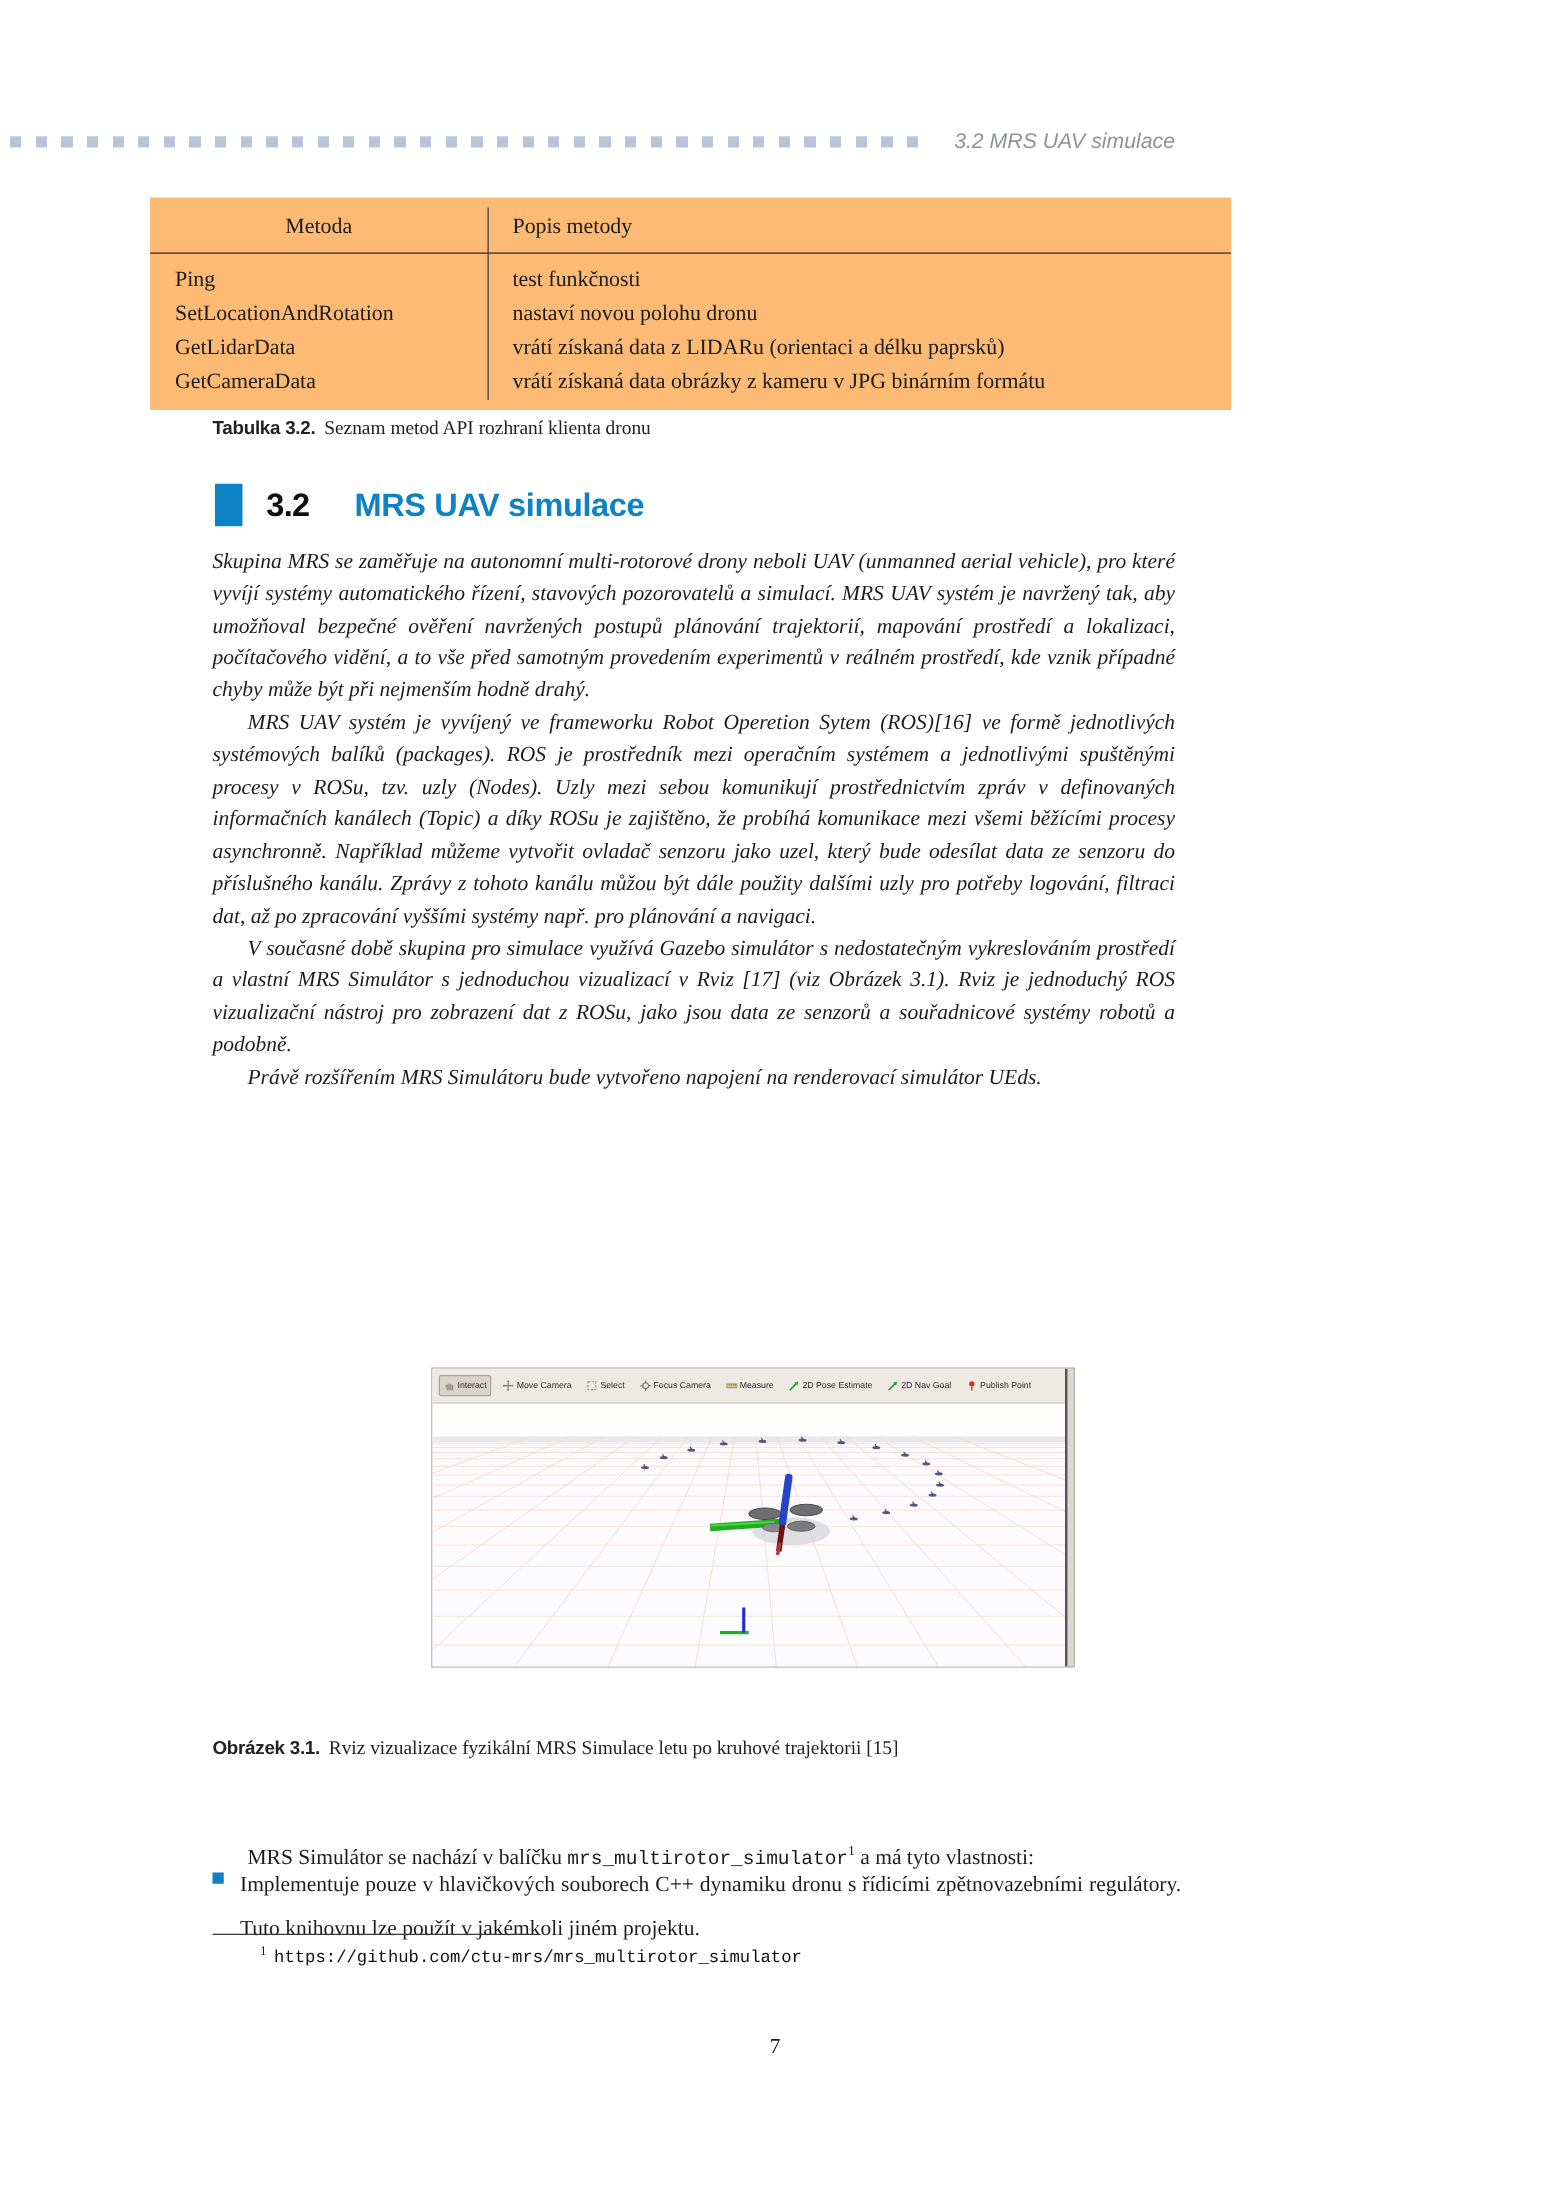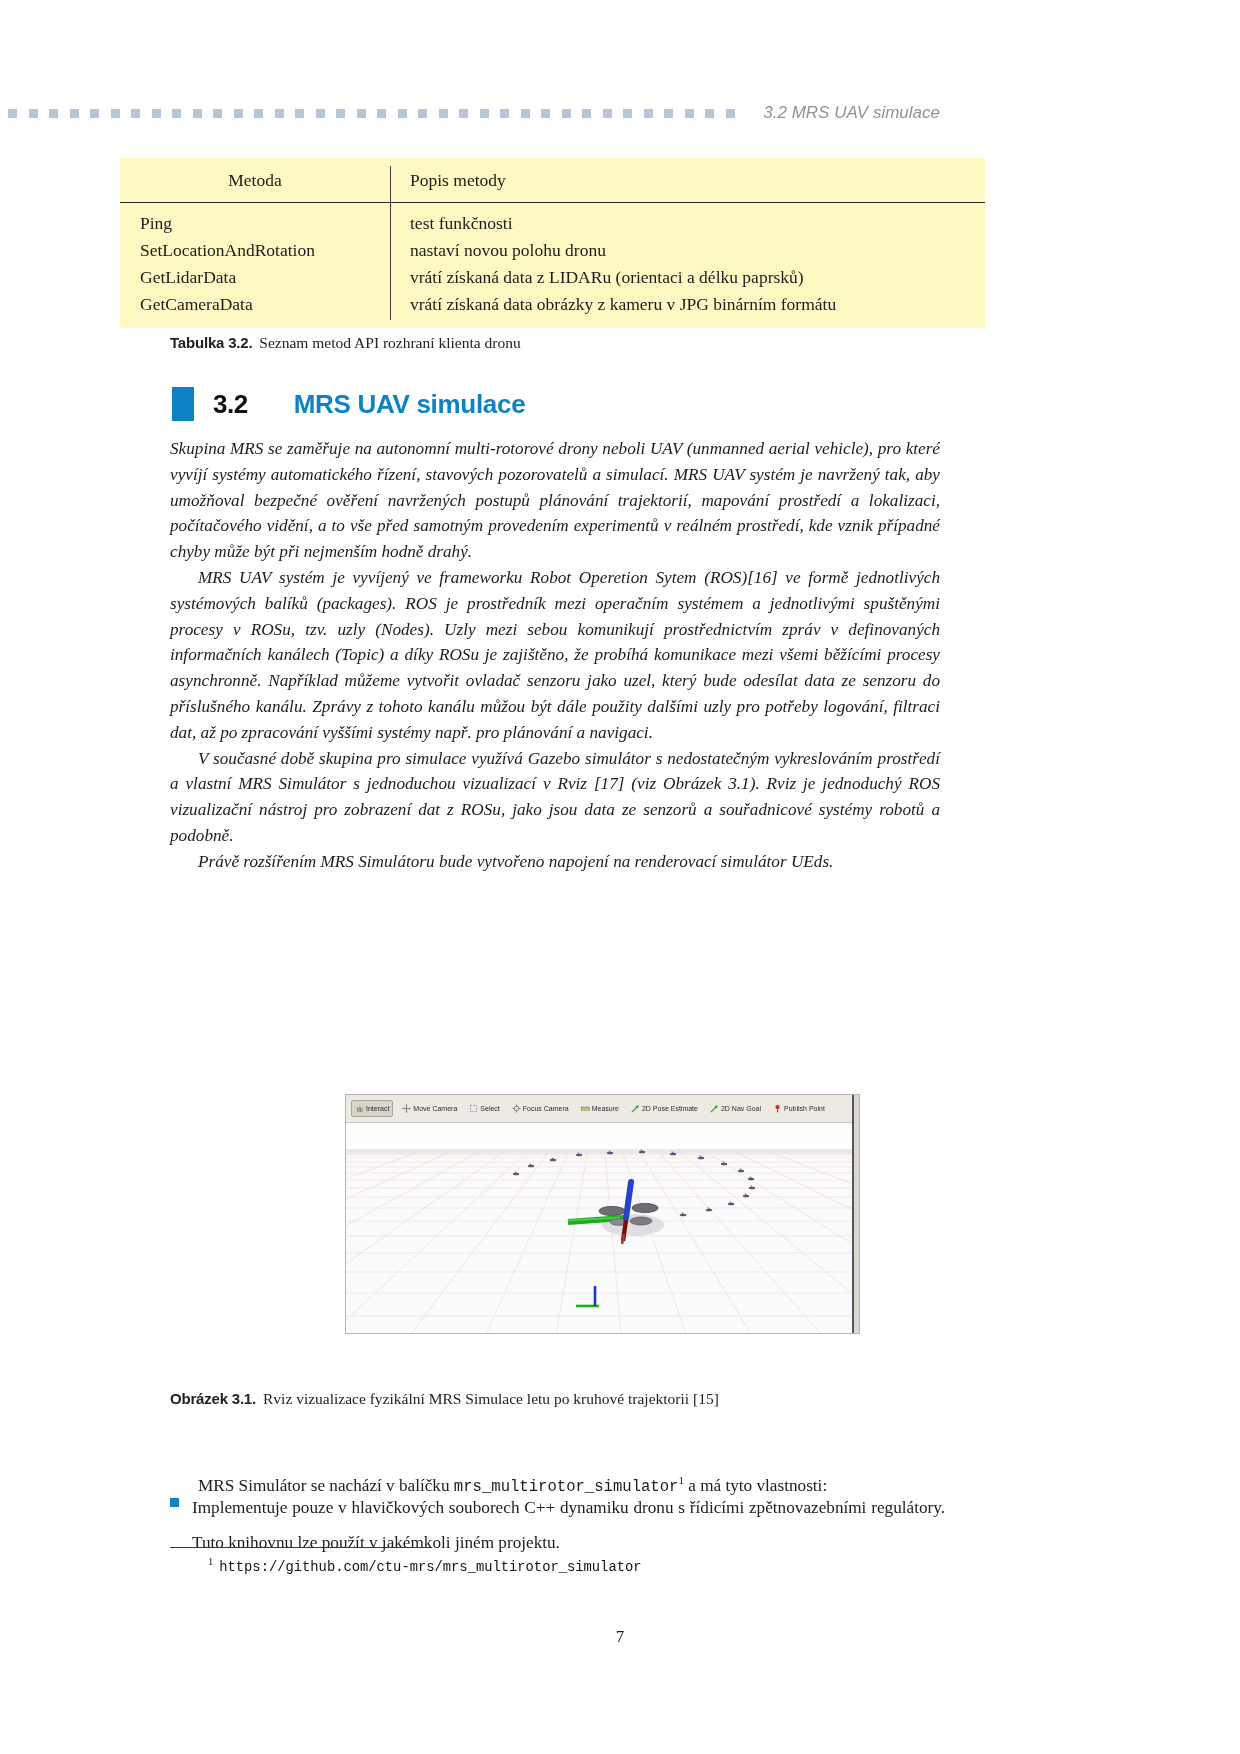--- a/index.html
+++ b/index.html
@@ -8,41 +8,41 @@
         font-family:"Liberation Serif",serif;color:#1c1c1c;}
 
   
   .runhead{position:absolute;top:103px;left:0;width:1240px;height:22px;}
   .dots{position:absolute;left:8px;top:6px;width:730px;height:9px;
         background:repeating-linear-gradient(90deg,var(--dot) 0 9px,transparent 9px 20.5px);}
   .runtitle{position:absolute;right:300px;top:0;font-family:"Liberation Sans",sans-serif;
         font-style:italic;font-size:17px;color:#8f9296;}
 
   
-  .apitable{position:absolute;top:158px;left:120px;width:865px;background:#fef9c3;padding-bottom:10px;}
+  .apitable{position:absolute;top:158px;left:120px;width:865px;background:#fdba74;padding-bottom:10px;}
   .t-head{display:flex;border-bottom:1.5px solid #2b2b2b;height:44px;align-items:center;font-size:17.5px;}
   .t-head .t-c1{text-align:center;}
   .t-c1{width:270px;box-sizing:border-box;flex-shrink:0;}
   .t-c2{flex:1;padding-left:20px;}
   .t-body{padding-top:7px;}
   .t-row{display:flex;line-height:27px;font-size:17.5px;}
   .t-row .t-c1{padding-left:20px;}
   .vdiv{position:absolute;left:270px;top:8px;bottom:8px;width:1px;background:#3d3d3d;}
 
   .caption{position:absolute;left:170px;width:770px;font-size:15.5px;color:#222;}
   .cap-label{font-family:"Liberation Sans",sans-serif;font-weight:bold;letter-spacing:-0.2px;margin-right:7px;font-size:15px;}
   .tab-caption{top:334px;}
   .fig-caption{top:1362px;margin-top:28px;}
 
   
   .sechead{position:absolute;top:387px;left:172px;display:flex;align-items:center;
            font-family:"Liberation Sans",sans-serif;font-weight:bold;font-size:26px;text-align:right;}
   .sec-marker{width:22px;height:34px;background:var(--accent);margin-right:19px;}
   .sec-num{color:#101010;margin-right:36px;letter-spacing:-0.5px;}
-  .sec-title{color:var(--accent);letter-spacing:-0.3px;margin-left:10px;}
+  .sec-title{color:var(--accent);letter-spacing:-0.3px;}
 
   
   .bodytext{position:absolute;top:436px;left:170px;width:770px;font-size:17.2px;line-height:25.8px;text-align:justify;}
   .bodytext p{margin:0;font-style:italic;}
   .indent{text-indent:28px;}
 
   
   .figure{position:absolute;top:1094px;left:345px;width:515px;height:240px;background:#dbd8d1;
           border:1px solid #b9b5ac;box-sizing:border-box;}
   .fig-inner{height:100%;margin-right:5px;border-right:2px solid #55555a;background:#ffffff;overflow:hidden;}

